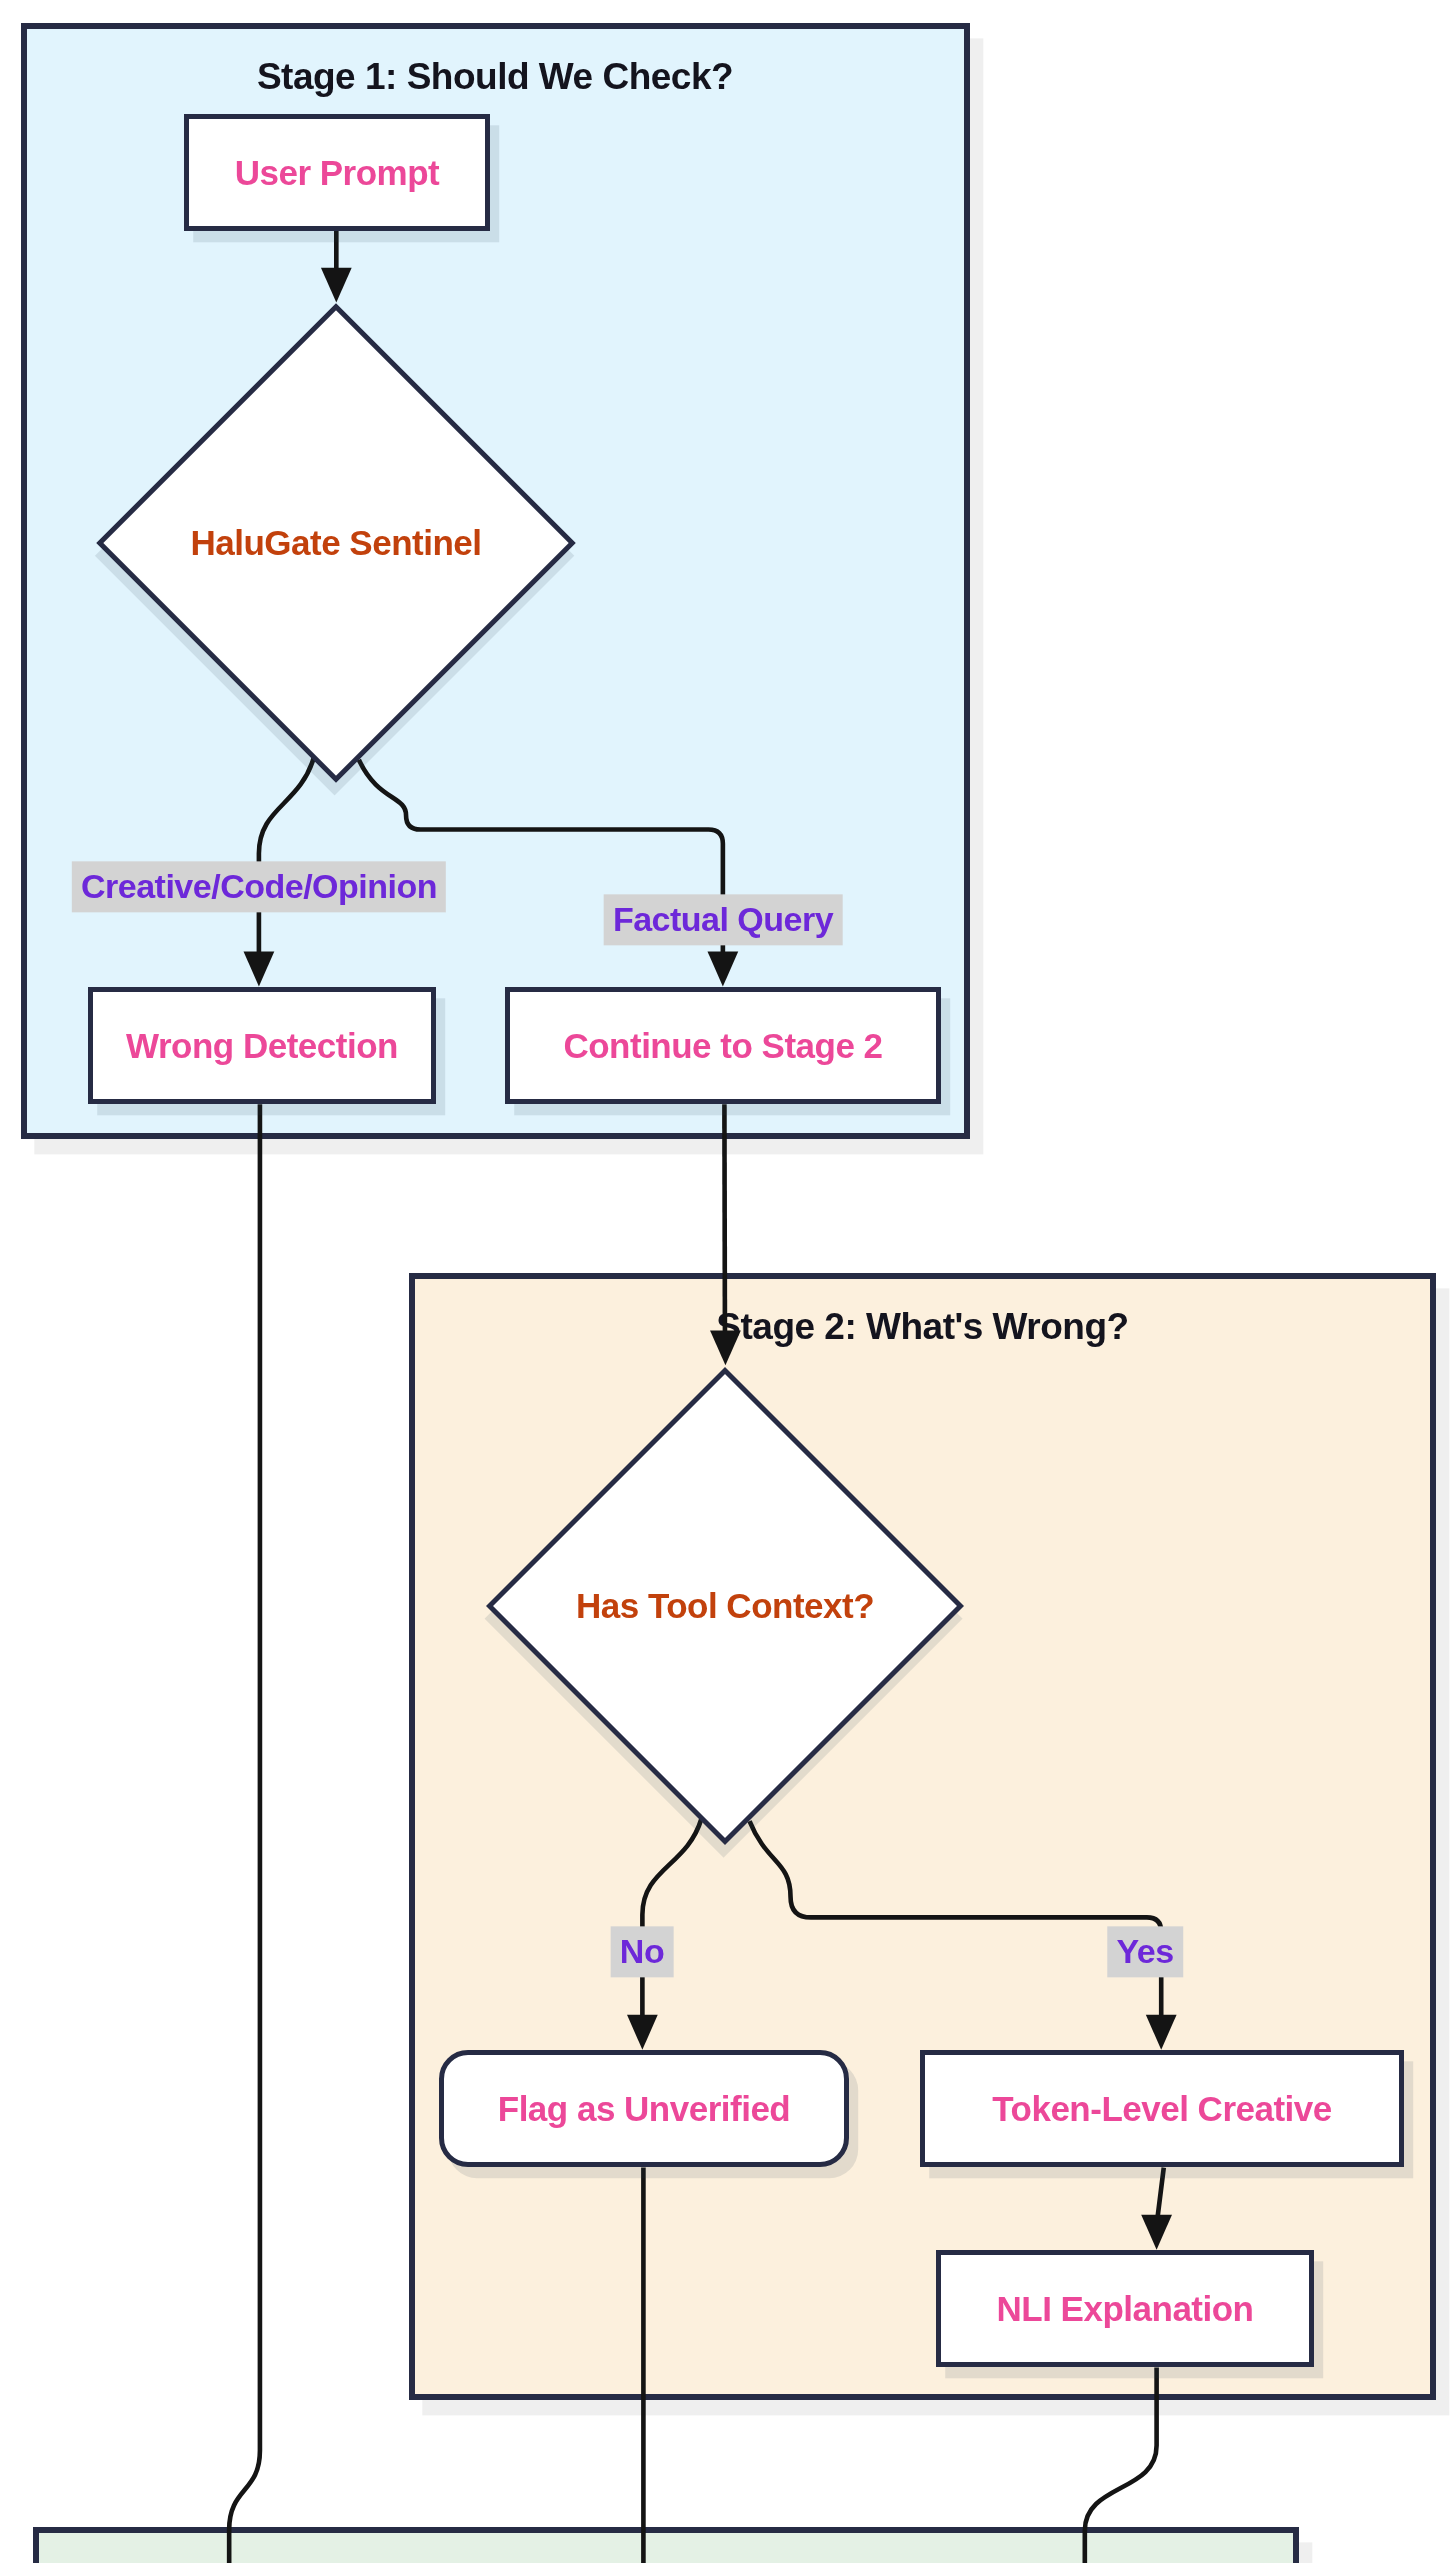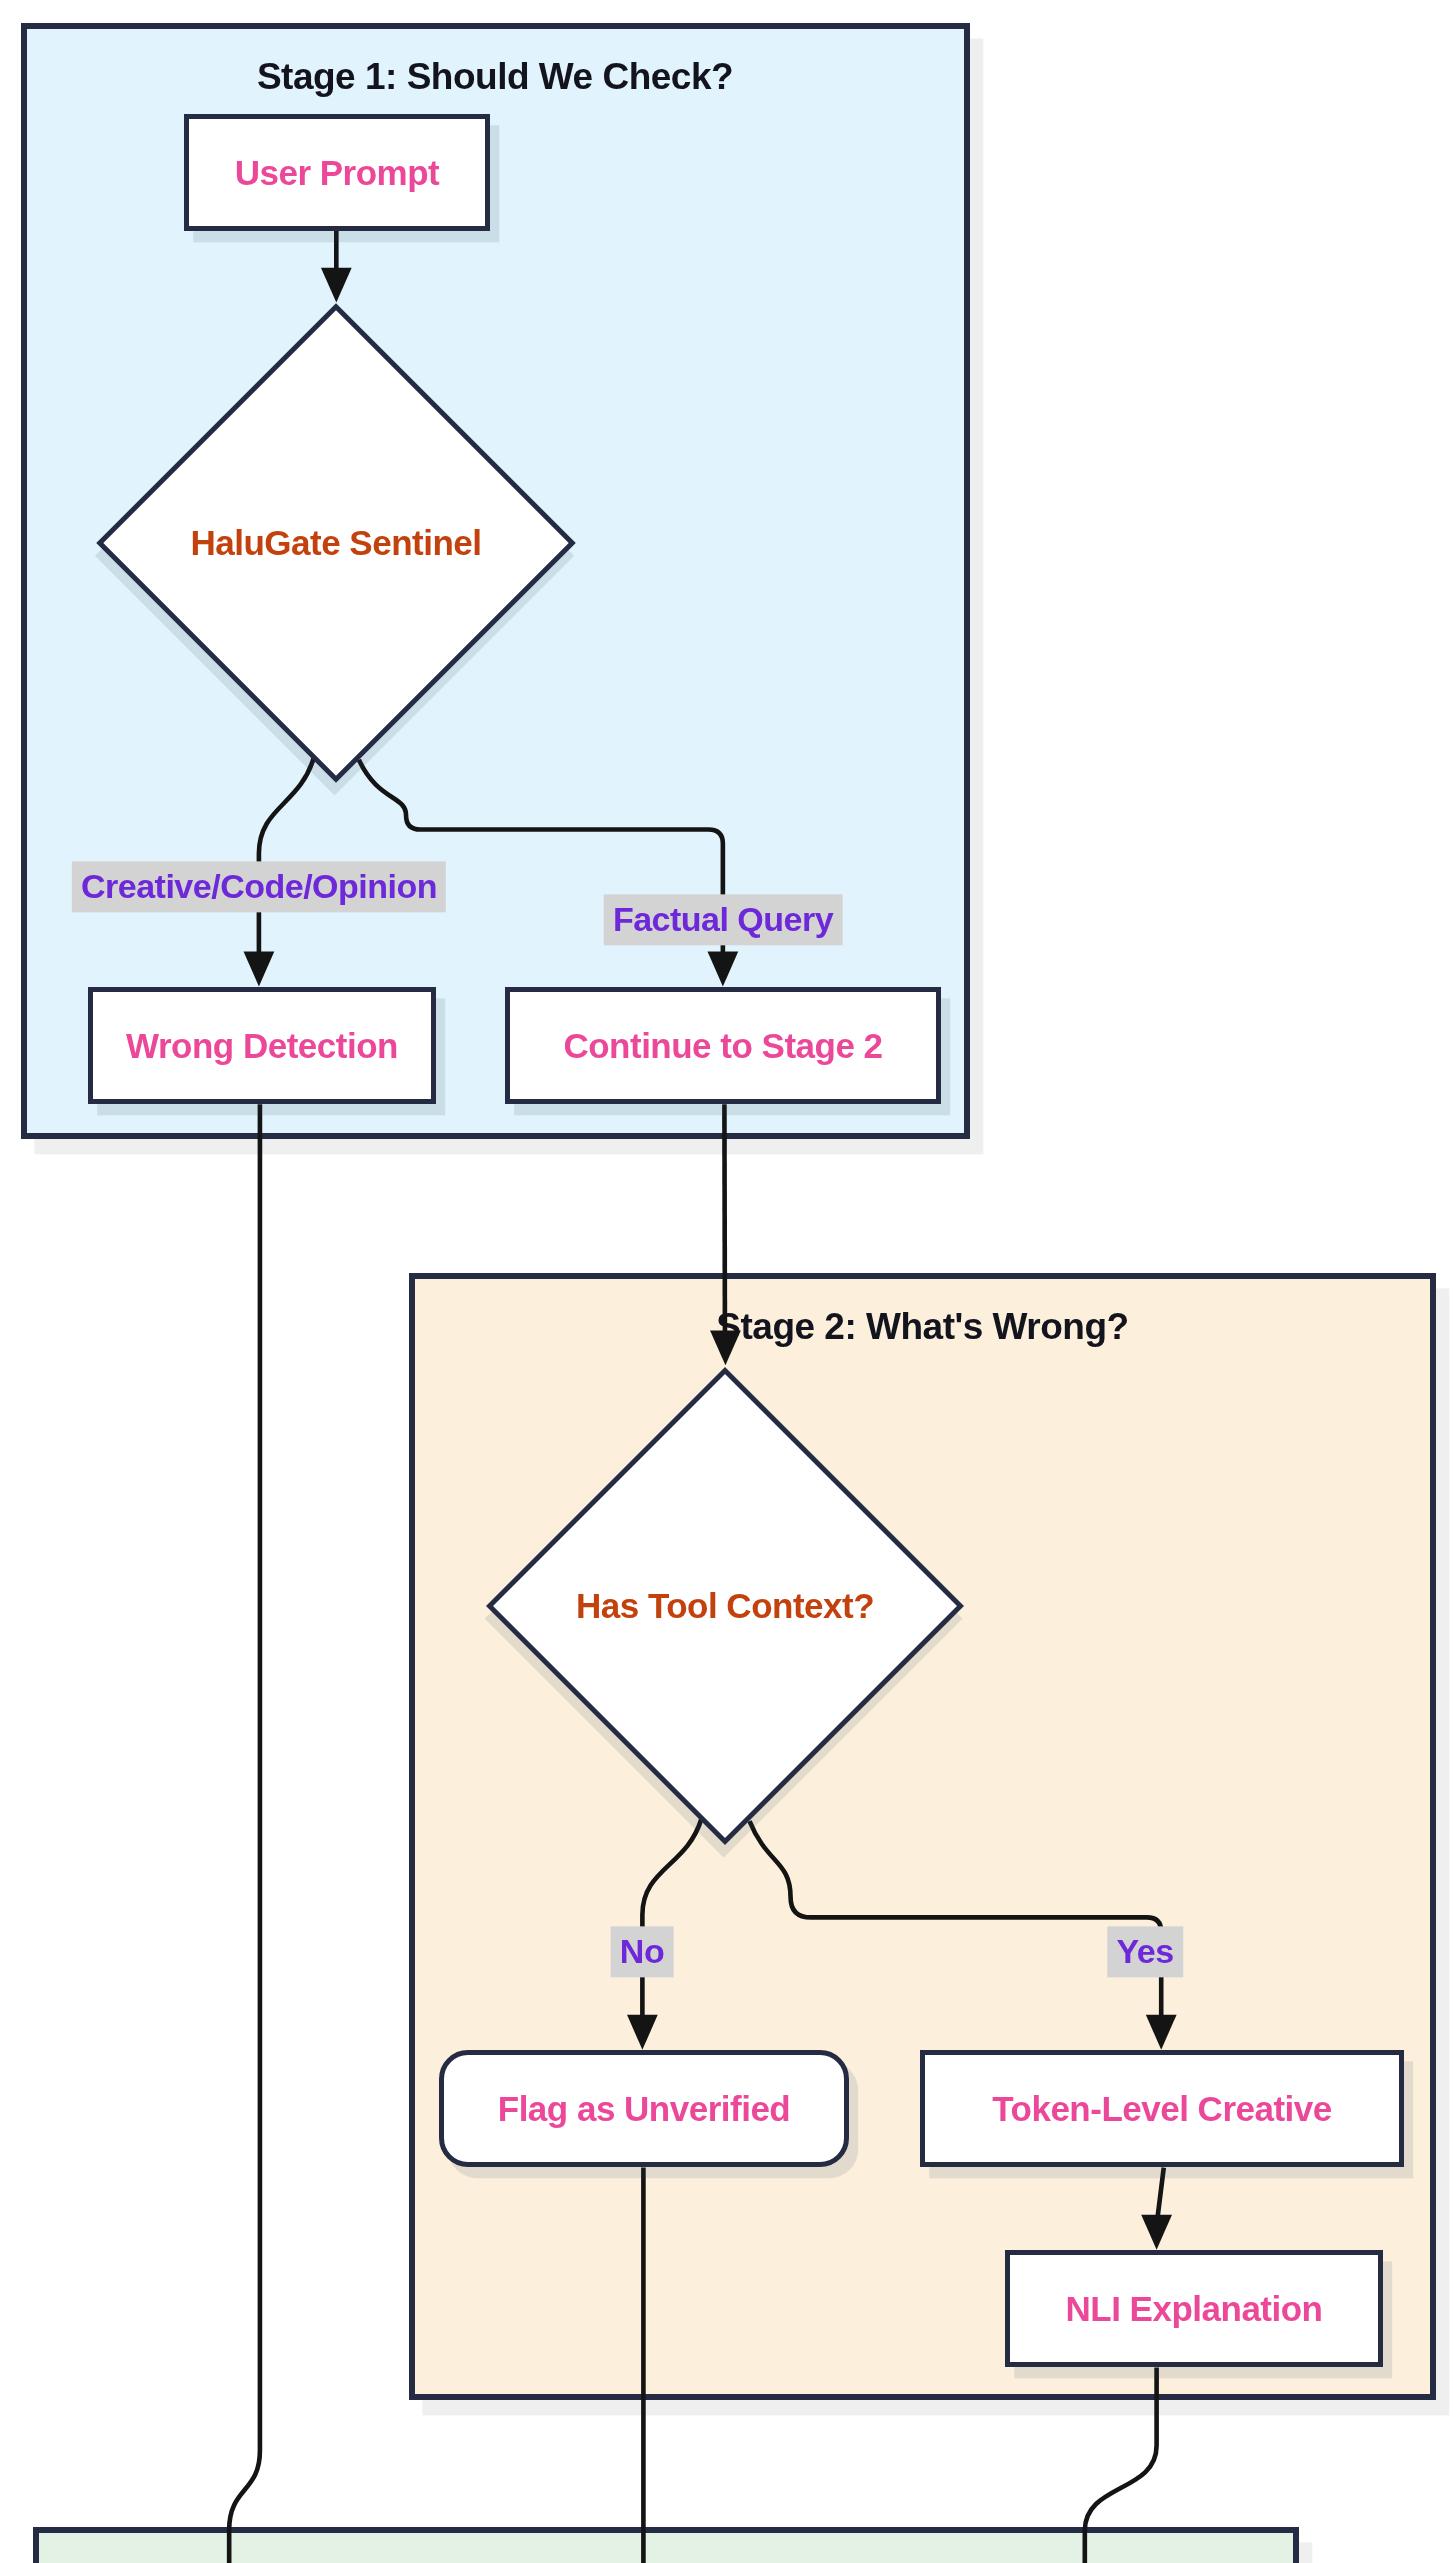--- a/index.html
+++ b/index.html
@@ -46,21 +46,21 @@
     font-size:35px;font-weight:600;color:#ec4899;
     white-space:nowrap;
     box-shadow:9.2px 11.3px 0 rgba(44,62,80,0.12);
     z-index:3;
   }
   .n-user-prompt   {left:184px; top:114px;  width:306px; height:117px;}
   .n-skip          {left:88px; top:987px; width:348px; height:117px;}
   .n-continue      {left:505px; top:987px; width:436px; height:117px;}
   .n-flag          {left:439px; top:2050px; width:410px; height:117px;border-radius:29px;}
   .n-token         {left:920px;top:2050px; width:484px; height:117px;}
-  .n-nli           {left:1005px;top:2250px; width:378px; height:117px;justify-content:center;}
+  .n-nli           {left:936px;top:2250px; width:378px; height:117px;justify-content:center;}
 
   
   .diamond{position:absolute;z-index:3;}
   .d1{left:96px;top:303px;width:480px;height:480px;}
   .d2{left:486px;top:1367px;width:478px;height:478px;}
   .diamond .shape{
     position:absolute;left:50%;top:50%;
     background:#ffffff;
     border:5.6px solid #262b44;
     box-sizing:border-box;

